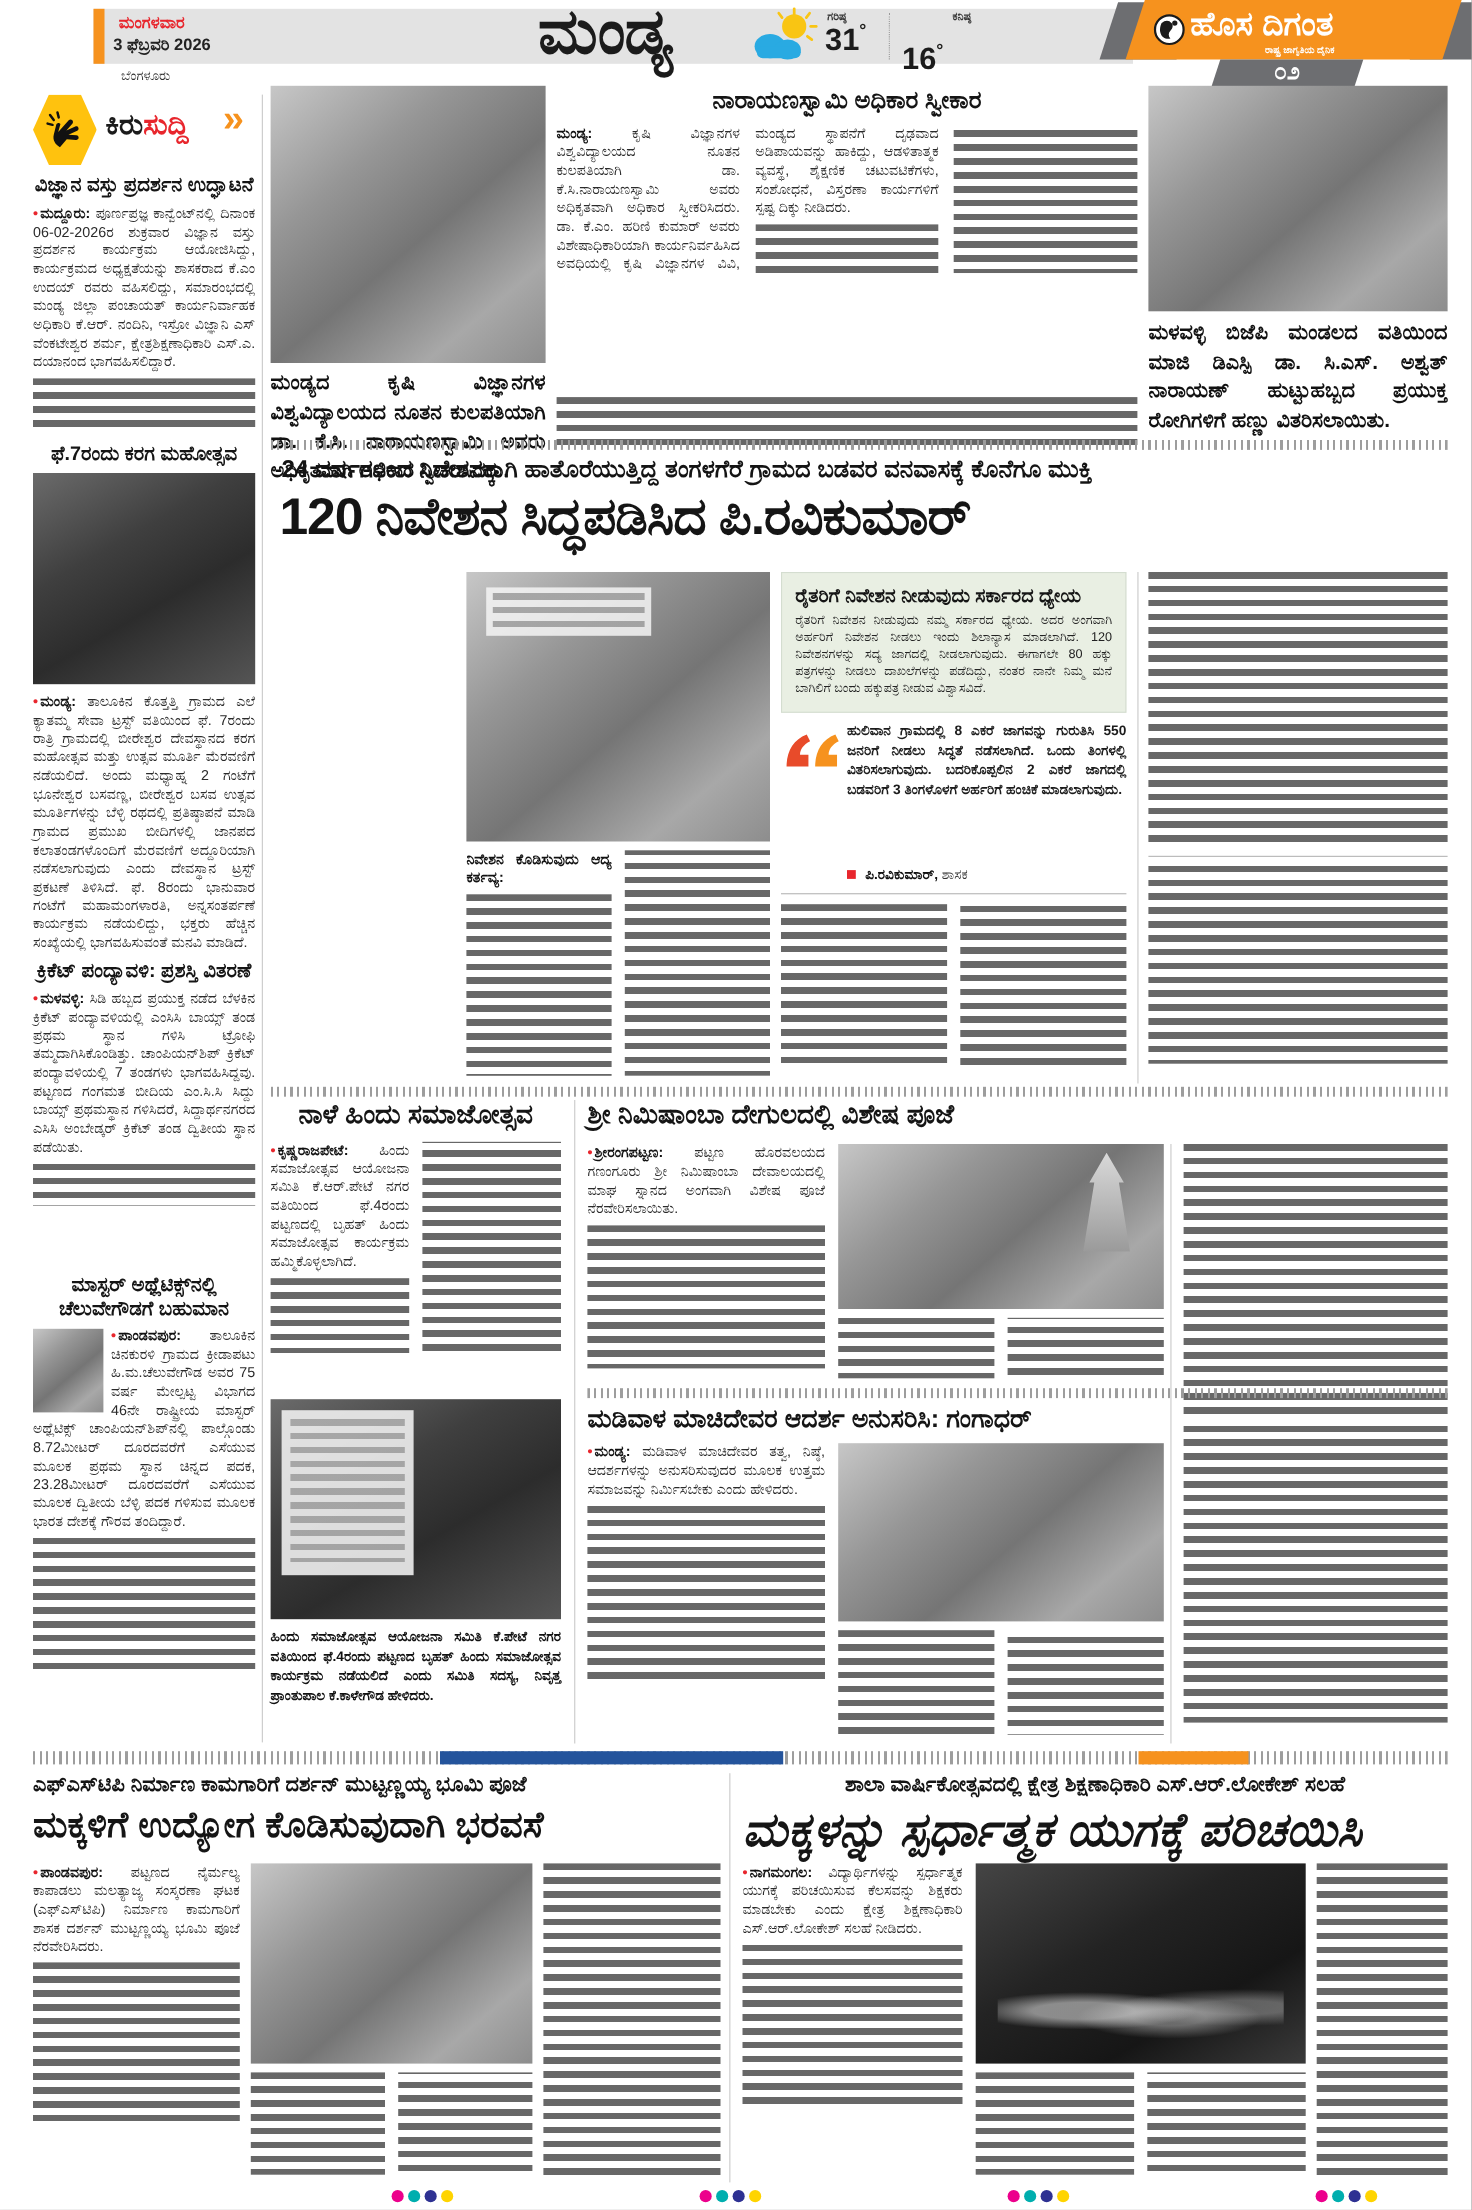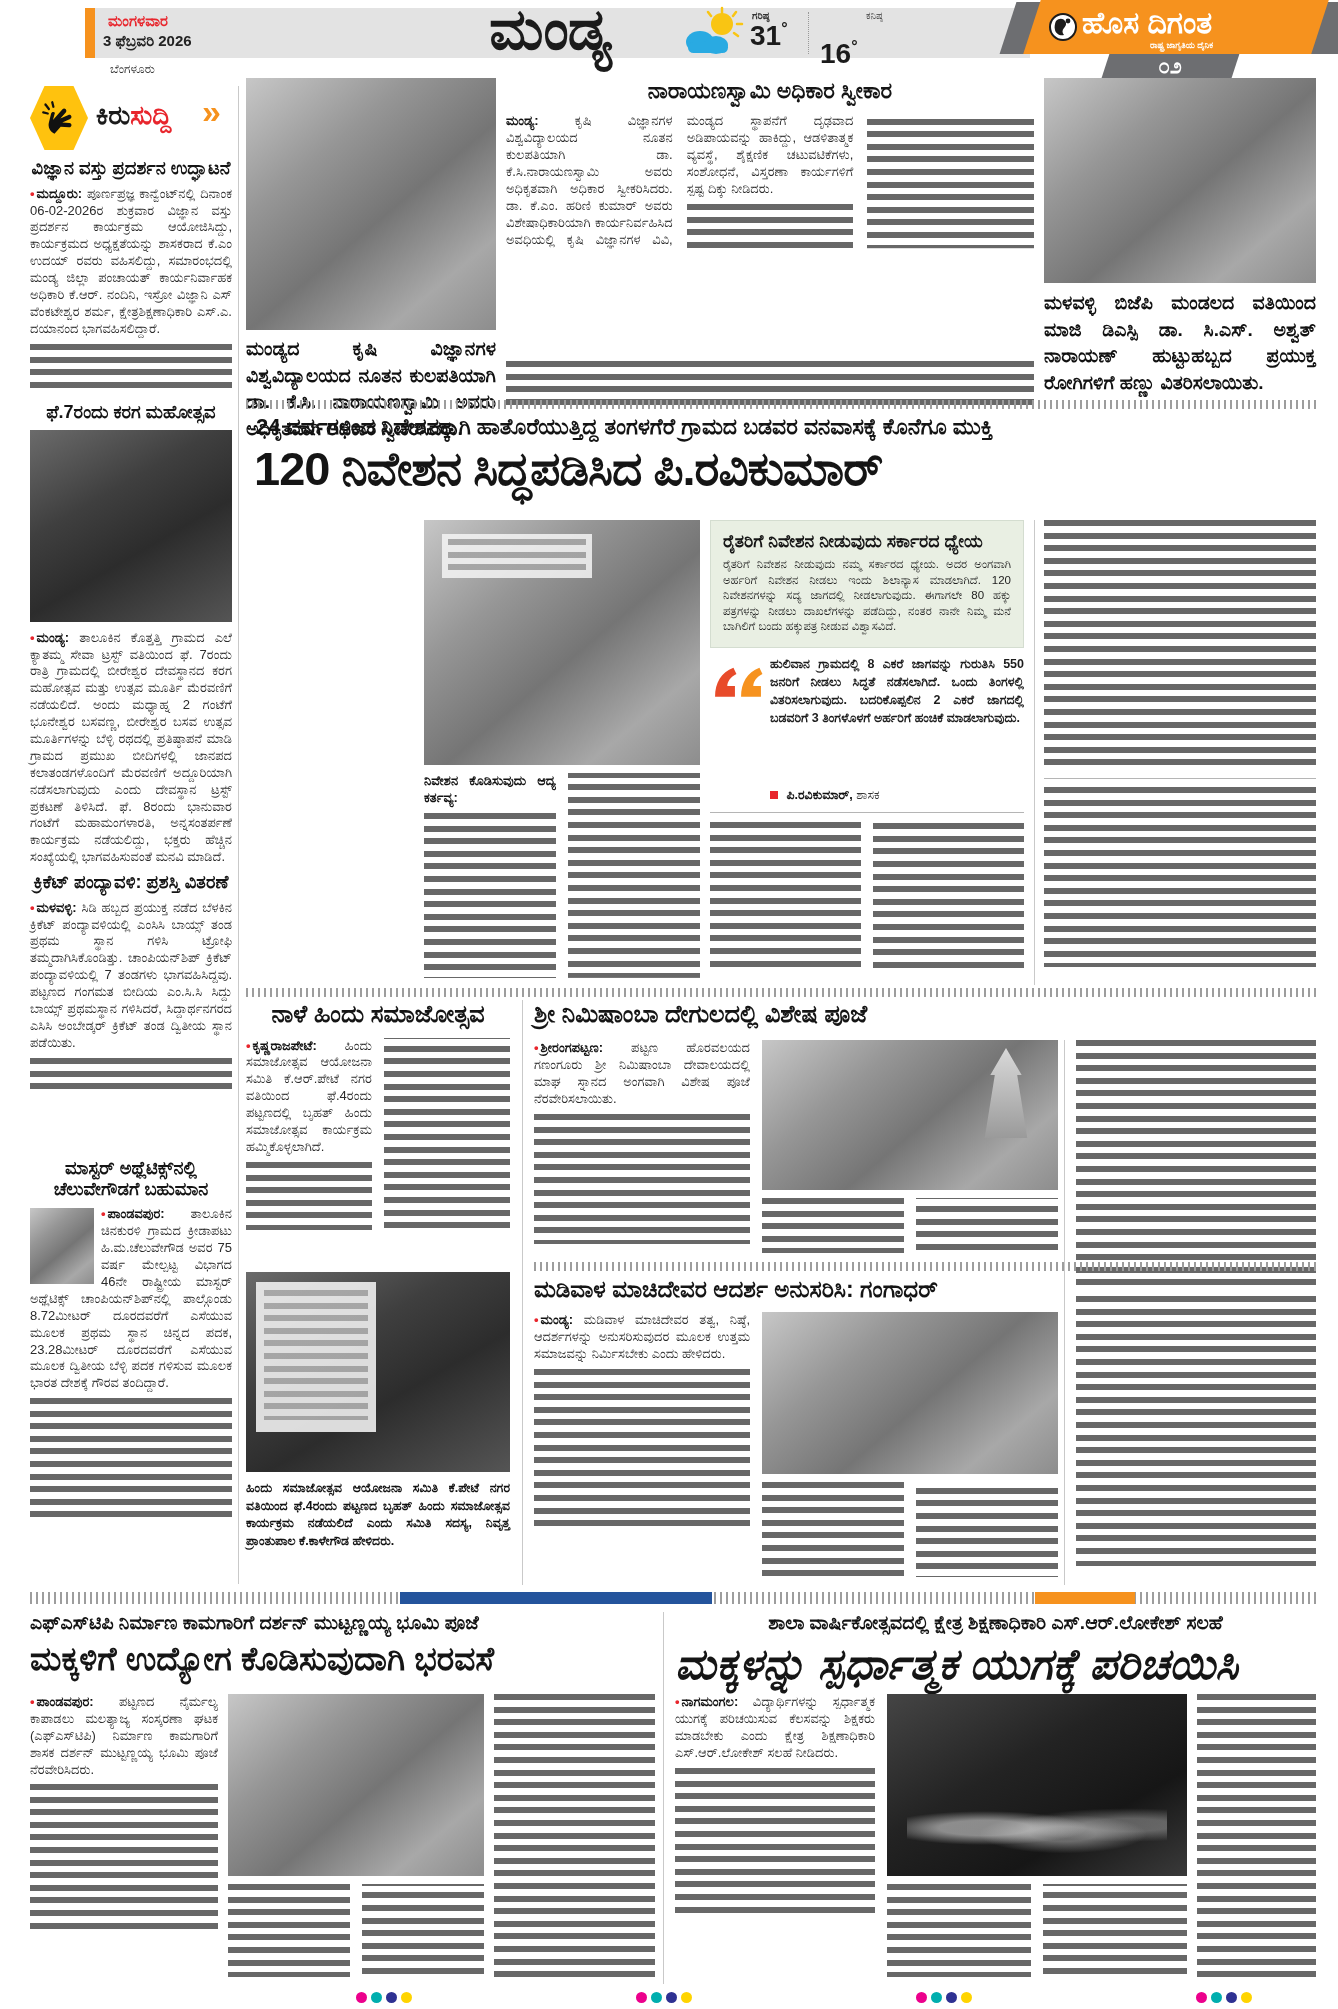--- a/index.html
+++ b/index.html
@@ -53,21 +53,21 @@
       <ellipse cx="20" cy="36" rx="14" ry="11" fill="#29aae2"></ellipse>
       <ellipse cx="36" cy="39" rx="12" ry="9" fill="#29aae2"></ellipse>
       <rect x="8" y="36" width="40" height="11" rx="5.5" fill="#29aae2"></rect>
     </svg>
   </div>
   <div class="abs" style="left:752px;top:10px;font-size:10px;font-weight:bold;color:#333;">ಗರಿಷ್ಠ</div>
   <div class="abs" style="left:750px;top:20px;">
     <span style="font-size:28px;font-weight:900;color:#1b1b1b;">31</span><span style="font-size:16px;font-weight:bold;vertical-align:top;">°</span>
   </div>
   <div class="abs" style="left:808px;top:12px;width:1px;height:42px;border-left:1px dotted #999;"></div>
-  <div class="abs" style="left:822px;top:10px;font-size:10px;font-weight:normal;color:#333;padding-left:44px;">ಕನಿಷ್ಠ</div>
+  <div class="abs" style="left:822px;top:10px;font-size:10px;font-weight:bold;color:#333;padding-left:44px;">ಕನಿಷ್ಠ</div>
   <div class="abs" style="left:820px;top:20px;margin-top:18px;">
     <span style="font-size:28px;font-weight:900;color:#1b1b1b;">16</span><span style="font-size:16px;font-weight:bold;vertical-align:top;">°</span>
   </div>
 
   <div class="abs" style="left:1008px;top:2px;width:70px;height:52px;background:#6d6e71;transform:skewX(-18deg);"></div>
   <div class="abs" style="left:1290px;top:2px;width:60px;height:52px;background:#6d6e71;transform:skewX(-18deg);"></div>
   <div class="abs" style="left:1032px;top:0;width:288px;height:54px;background:#f6921e;transform:skewX(-18deg);"></div>
   <div class="abs" style="left:1048px;top:12px;width:30px;height:30px;">
     <svg width="30" height="30" viewBox="0 0 30 30">
       <circle cx="15" cy="15" r="13" fill="#fff" stroke="#1b1b1b" stroke-width="2"></circle>
@@ -75,21 +75,21 @@
       <circle cx="20" cy="9" r="2.4" fill="#1b1b1b"></circle>
     </svg>
   </div>
   <div class="abs" style="left:1082px;top:6px;width:230px;font-size:30px;font-weight:900;color:#fff;letter-spacing:0;">ಹೊಸ ದಿಗಂತ</div>
   <div class="abs" style="left:1150px;top:40px;font-size:8.5px;font-weight:bold;color:#fff;">ರಾಷ್ಟ್ರ ಜಾಗೃತಿಯ ದೈನಿಕ</div>
   <div class="abs" style="left:1105px;top:54px;width:130px;height:27px;background:#6d6e71;transform:skewX(-18deg);"></div>
   <div class="abs" style="left:1105px;top:54px;width:130px;font-size:21px;font-weight:bold;color:#fff;text-align:center;">೦೨</div>
 
   <div class="abs vline" style="left:238px;top:86px;height:1498px;"></div>
 
-  <div class="abs" style="left:30px;top:86px;width:202px;height:64px;">
+  <div class="abs" style="left:30px;top:86px;width:202px;height:64px;font-family:Liberation Mono, monospace;">
     <div class="abs" style="left:0;top:0;width:58px;height:64px;background:#ffc20e;clip-path:polygon(25% 0,75% 0,100% 50%,75% 100%,25% 100%,0 50%);">
       <span style="position:absolute;left:11px;top:13px;">
         <svg width="36" height="38" viewBox="0 0 32 32">
           <g stroke="#111" stroke-width="2" stroke-linecap="round">
               <line x1="4" y1="4" x2="7" y2="8"></line>
               <line x1="10" y1="2" x2="11" y2="6"></line>
               <line x1="2" y1="11" x2="6" y2="12"></line>
             </g>
           <path fill="#111" d="M12 30c-4-2-6-6-5-10l2-8c.3-1.2 1.6-1.8 2.6-1.2l.8.5-1.8 6.5 8.5-9.5c.8-.9 2.1-.9 2.9 0 .7.8.7 2 0 2.8l-4.8 5.4 7.2-3.2c1-.4 2.1 0 2.5 1 .4 1 0 2.1-1 2.5l-7 3.1 6.4.5c1.1.1 1.9 1 1.8 2.1-.1 1.1-1.1 1.9-2.2 1.8l-7.4-.6z"></path>
         </svg>

